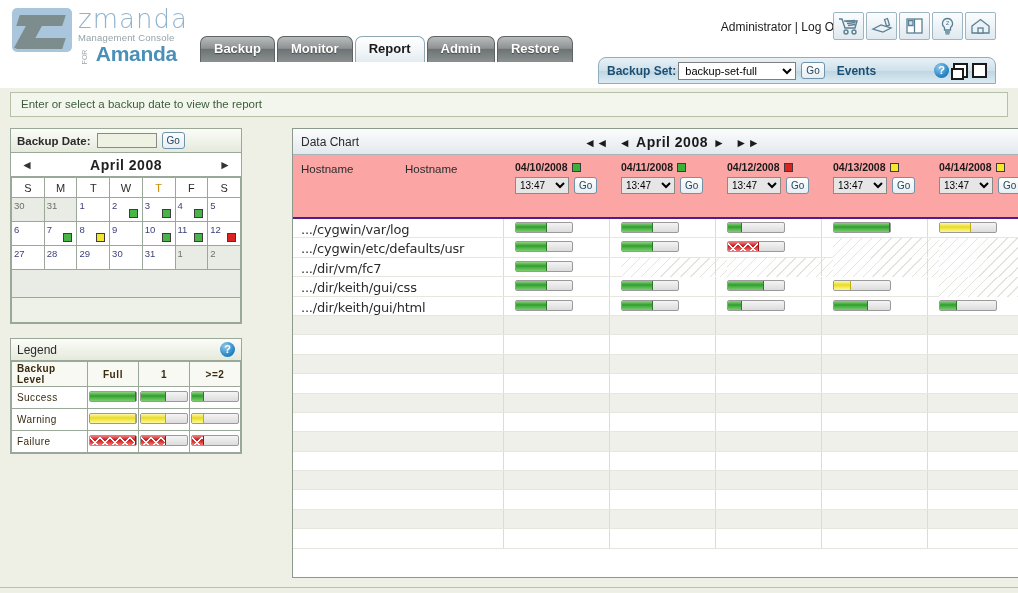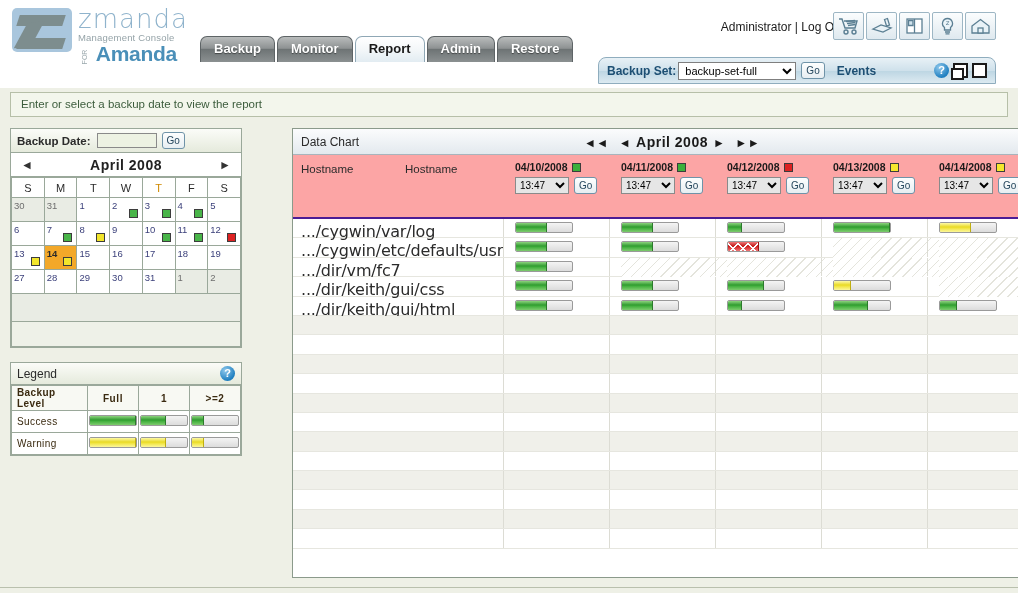--- a/index.html
+++ b/index.html
@@ -225,21 +225,21 @@
   .datecol .sq.r { background:#dd2222; }
   .datecol .sq.dbl::before { content:""; position:absolute; left:-4px; top:-4px;
      width:9px; height:9px; border:1px solid #3c3c3c; background:inherit; z-index:-1; }
   .datecol .row2 { margin-top:4px; display:flex; align-items:center; }
   .datecol select { font-family:"Liberation Sans",sans-serif; font-size:10px;
      height:17px; width:54px; border:1px solid #8a8a8a; background:#e6e6e6; }
 
   #rows { position:relative; }
   .drow { height:19.4px; position:relative; border-bottom:1px solid #e6e6df; }
   .drow.alt { background:#f0f0ea; }
-  .drow .path { position:absolute; left:8px; top:3px; font-size:16px; color:#2b2b2b;
+  .drow .path { position:absolute; left:8px; top:3px; font-size:13px; color:#2b2b2b;
      font-family:"DejaVu Sans", sans-serif; letter-spacing:-.2px; }
   .cell { position:absolute; top:3px; width:110px; height:14px; }
   .cell.empty { top:0; height:19.4px;
      background:repeating-linear-gradient(135deg,#ffffff 0 6px,#e4e4dc 6px 7px); }
   .vline { position:absolute; top:0; bottom:0; width:1px; background:#dcdcd4; }
 
   #botbar { position:absolute; left:0; bottom:0; width:1018px; height:6px;
      border-top:1px solid #b9c0ad; background:#eef0e6; }
 </style>
 </head>
@@ -377,29 +377,20 @@
           <tr>
             <td><span class="dnum">6</span></td>
             <td><span class="dnum">7</span><span class="chip g"></span></td>
             <td><span class="dnum">8</span><span class="chip y"></span></td>
             <td><span class="dnum">9</span></td>
             <td><span class="dnum">10</span><span class="chip g dbl"></span></td>
             <td><span class="dnum">11</span><span class="chip g dbl"></span></td>
             <td><span class="dnum">12</span><span class="chip r"></span></td>
           </tr>
           <tr>
-            <td><span class="dnum">13</span><span class="chip y"></span></td>
-            <td class="sel"><span class="dnum">14</span><span class="chip y"></span></td>
-            <td><span class="dnum">15</span></td>
-            <td><span class="dnum">16</span></td>
-            <td><span class="dnum">17</span></td>
-            <td><span class="dnum">18</span></td>
-            <td><span class="dnum">19</span></td>
-          </tr>
-          <tr>
             <td><span class="dnum">27</span></td>
             <td><span class="dnum">28</span></td>
             <td><span class="dnum">29</span></td>
             <td><span class="dnum">30</span></td>
             <td><span class="dnum">31</span></td>
             <td class="oth"><span class="dnum">1</span></td>
             <td class="oth"><span class="dnum">2</span></td>
           </tr>
         </tbody>
     </table>
@@ -426,20 +417,26 @@
             <td>Success</td>
             <td><span class="bar"><span class="fill g" style="width: 100%;"></span></span></td>
             <td><span class="bar"><span class="fill g" style="width: 55%;"></span></span></td>
             <td><span class="bar"><span class="fill g" style="width: 25%;"></span></span></td>
           </tr>
           <tr>
             <td>Warning</td>
             <td><span class="bar"><span class="fill y" style="width: 100%;"></span></span></td>
             <td><span class="bar"><span class="fill y" style="width: 55%;"></span></span></td>
             <td><span class="bar"><span class="fill y" style="width: 25%;"></span></span></td>
+          </tr>
+          <tr>
+            <td>Failure</td>
+            <td><span class="bar"><span class="fill r" style="width: 100%;"></span></span></td>
+            <td><span class="bar"><span class="fill r" style="width: 55%;"></span></span></td>
+            <td><span class="bar"><span class="fill r" style="width: 25%;"></span></span></td>
           </tr>
         </tbody>
     </table>
   </div>
 </div>
 
 <div id="right">
   <div id="chart-head">
     <span class="t">Data Chart</span>
     <span class="center">

